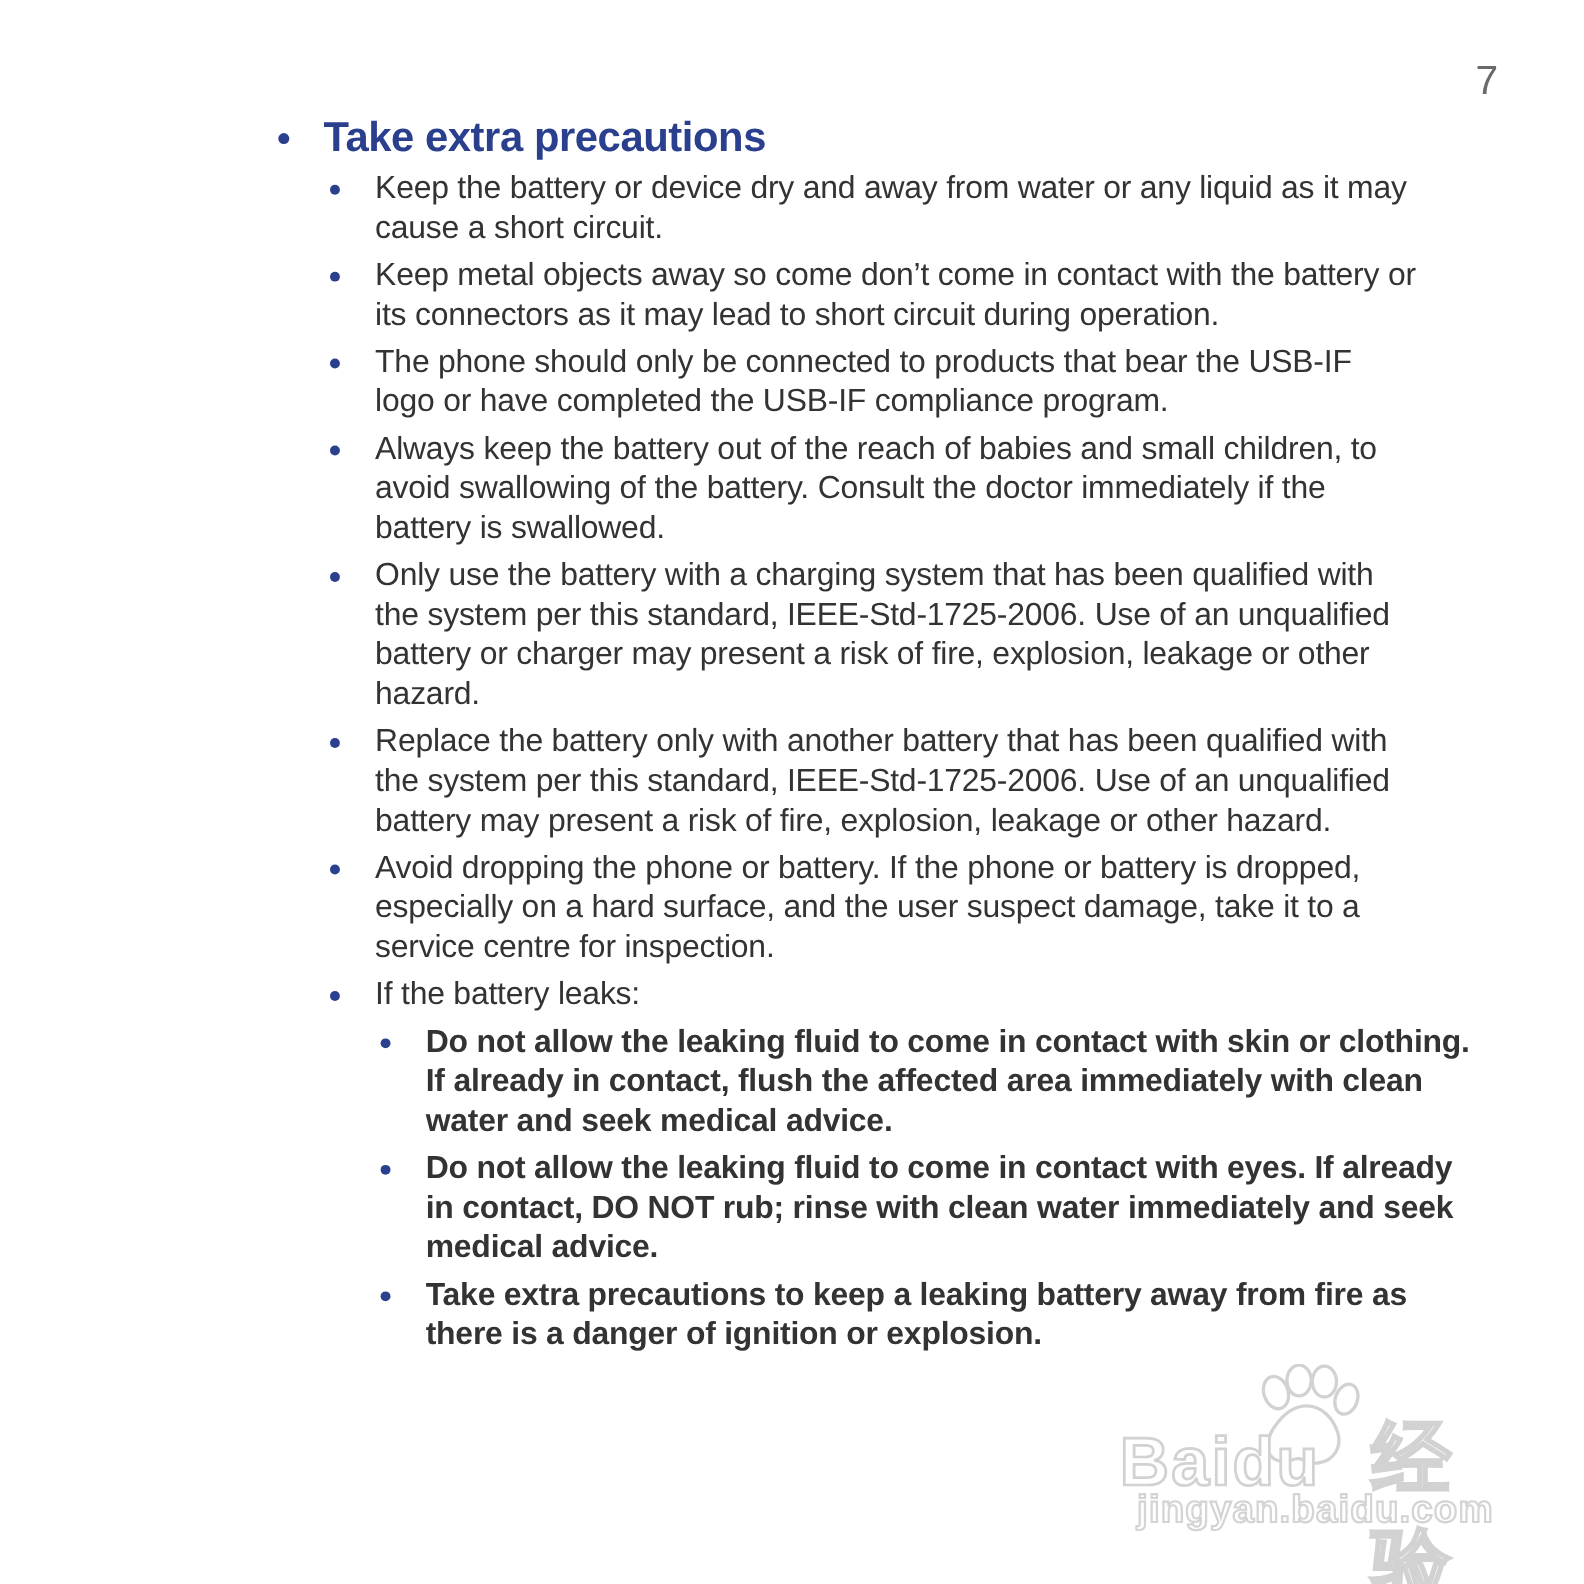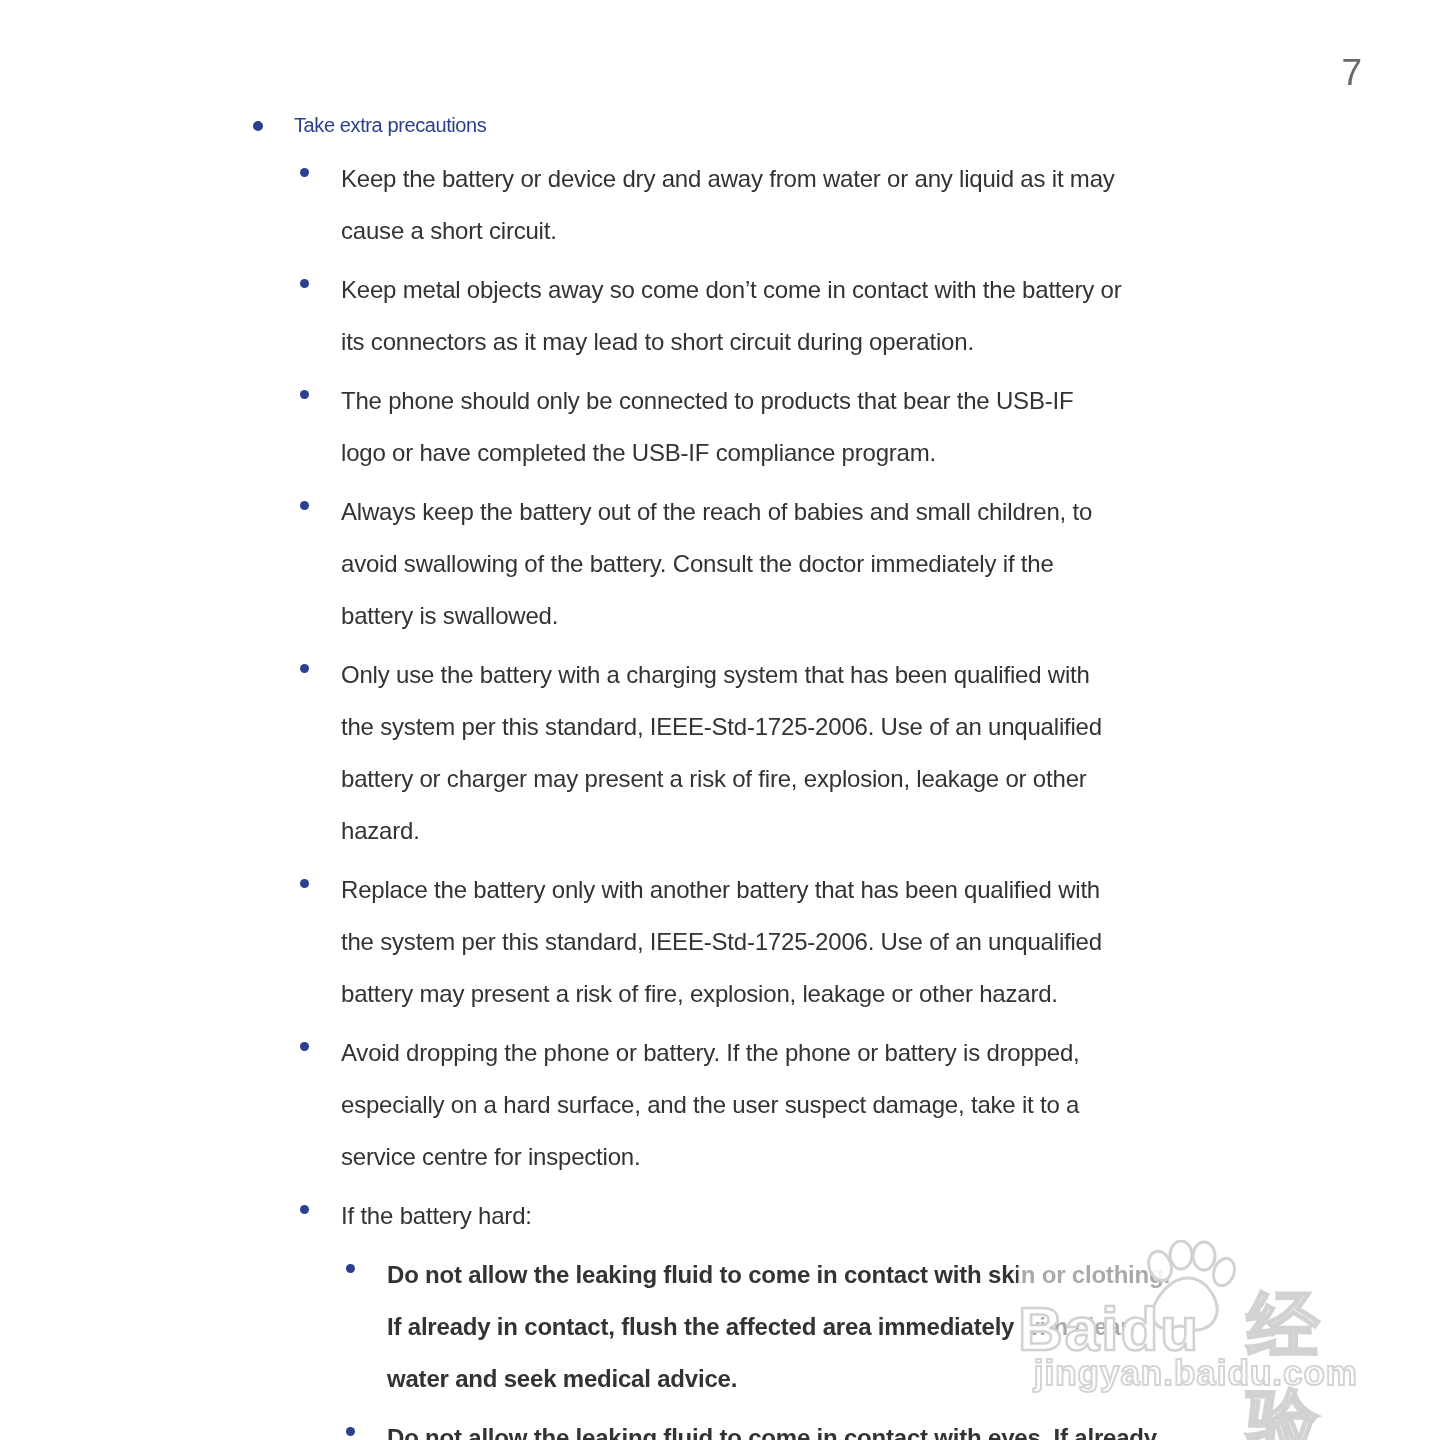--- a/index.html
+++ b/index.html
@@ -29,32 +29,32 @@
   .row { display:flex; align-items:flex-start; margin-bottom:7px; }
   .row .dot {
     flex:none;
     width:9px; height:9px;
     border-radius:50%;
     background:#2a3f8e;
     margin-top:15px;
     margin-right:32px;
   }
   .row .text {
-    font-size:24px;
-    line-height:52px;
+    font-size:29px;
+    line-height:36px;
     white-space:pre-line;
     letter-spacing:-0.2px;
   }
 
   .heading-row { margin-bottom:8px; }
   .heading-row .dot { width:10px; height:10px; margin-top:16px; margin-right:31px; }
   .heading-row .text {
-    font-size:20px;
+    font-size:38px;
     line-height:40px;
-    font-weight:normal;
+    font-weight:bold;
     color:#2a3f8e;
     letter-spacing:-0.4px;
   }
 
   .l2 { margin-left:47px; }
   .l3 { margin-left:93px;font-weight:bold; }
 
   
   .watermark {
     position:absolute;
@@ -142,21 +142,21 @@
 battery may present a risk of fire, explosion, leakage or other hazard.</div>
     </div>
     <div class="row l2">
       <span class="dot"></span>
       <div class="text">Avoid dropping the phone or battery. If the phone or battery is dropped,
 especially on a hard surface, and the user suspect damage, take it to a
 service centre for inspection.</div>
     </div>
     <div class="row l2">
       <span class="dot"></span>
-      <div class="text">If the battery hard:</div>
+      <div class="text">If the battery leaks:</div>
     </div>
 
     <div class="row l3">
       <span class="dot"></span>
       <div class="text">Do not allow the leaking fluid to come in contact with skin or clothing.
 If already in contact, flush the affected area immediately with clean
 water and seek medical advice.</div>
     </div>
     <div class="row l3">
       <span class="dot"></span>

